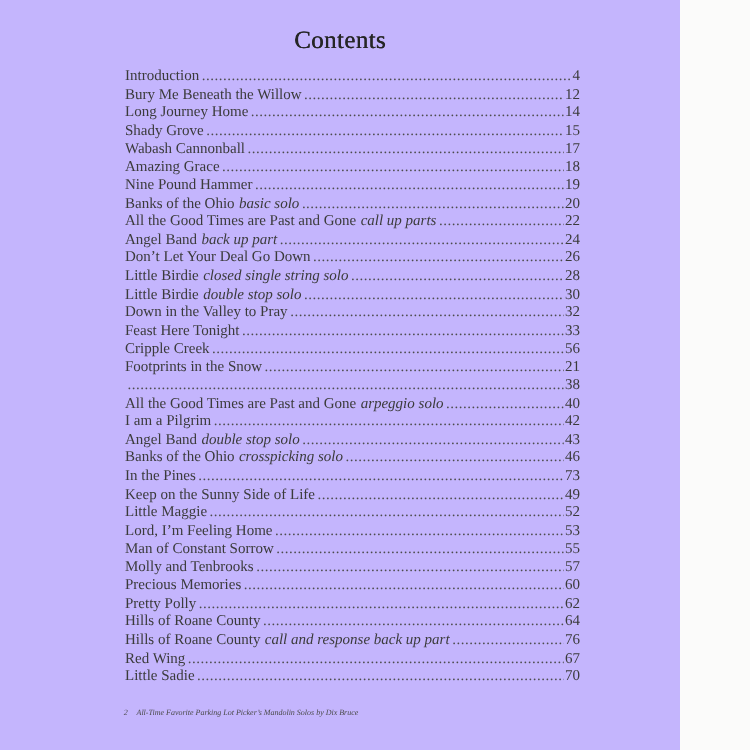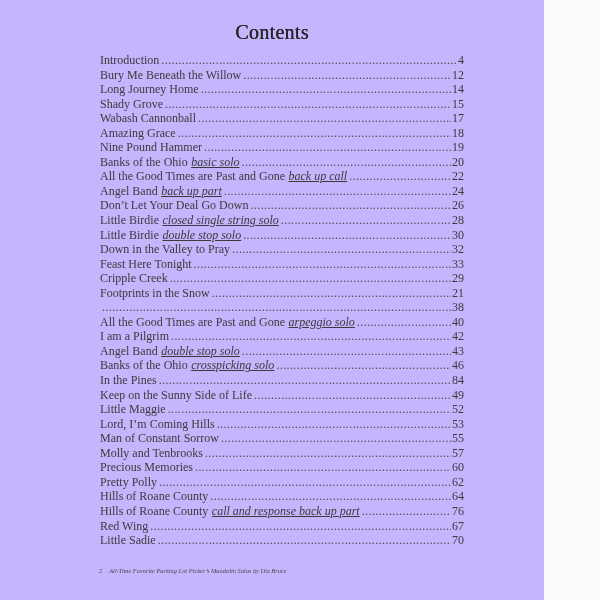--- a/index.html
+++ b/index.html
@@ -37,21 +37,21 @@
   .row {
     display: flex;
     height: 14.55px;
     line-height: 14.55px;
     font-size: 12px;
     white-space: nowrap;
     color: #3b3b3b;
   }
   .row > span { display: block; }
   .t    { flex: 0 0 auto; }
-  .note { flex: 0 0 auto; font-style: italic; margin-left: 3.5px; text-decoration: underline; }
+  .note { flex: 0 0 auto; font-style: italic; margin-left: 3.5px; }
   .note:empty { display: none; }
   .dots {
     flex: 1 1 auto;
     overflow: hidden;
     margin-left: 2px;
     margin-right: 1px;
     color: #4c4c4c;
   }
   .dots::before {
     content: "....................................................................................................................................................................................";
@@ -126,21 +126,21 @@
 
   <div class="row">
     <span class="t">Banks of the Ohio</span>
     <span class="note">basic solo</span>
     <span class="dots"></span>
     <span class="pg">20</span>
   </div>
 
   <div class="row">
     <span class="t">All the Good Times are Past and Gone</span>
-    <span class="note">back up call</span>
+    <span class="note">call up parts</span>
     <span class="dots"></span>
     <span class="pg">22</span>
   </div>
 
   <div class="row">
     <span class="t">Angel Band</span>
     <span class="note">back up part</span>
     <span class="dots"></span>
     <span class="pg">24</span>
   </div>
@@ -177,21 +177,21 @@
     <span class="t">Feast Here Tonight</span>
 
     <span class="dots"></span>
     <span class="pg">33</span>
   </div>
 
   <div class="row">
     <span class="t">Cripple Creek</span>
 
     <span class="dots"></span>
-    <span class="pg">29</span>
+    <span class="pg">56</span>
   </div>
 
   <div class="row">
     <span class="t">Footprints in the Snow</span>
 
     <span class="dots"></span>
     <span class="pg">21</span>
   </div>
 
   <div class="row">
@@ -225,39 +225,39 @@
     <span class="t">Banks of the Ohio</span>
     <span class="note">crosspicking solo</span>
     <span class="dots"></span>
     <span class="pg">46</span>
   </div>
 
   <div class="row">
     <span class="t">In the Pines</span>
 
     <span class="dots"></span>
-    <span class="pg">84</span>
+    <span class="pg">73</span>
   </div>
 
   <div class="row">
     <span class="t">Keep on the Sunny Side of Life</span>
 
     <span class="dots"></span>
     <span class="pg">49</span>
   </div>
 
   <div class="row">
     <span class="t">Little Maggie</span>
 
     <span class="dots"></span>
     <span class="pg">52</span>
   </div>
 
   <div class="row">
-    <span class="t">Lord, I’m Coming Hills</span>
+    <span class="t">Lord, I’m Feeling Home</span>
 
     <span class="dots"></span>
     <span class="pg">53</span>
   </div>
 
   <div class="row">
     <span class="t">Man of Constant Sorrow</span>
 
     <span class="dots"></span>
     <span class="pg">55</span>

